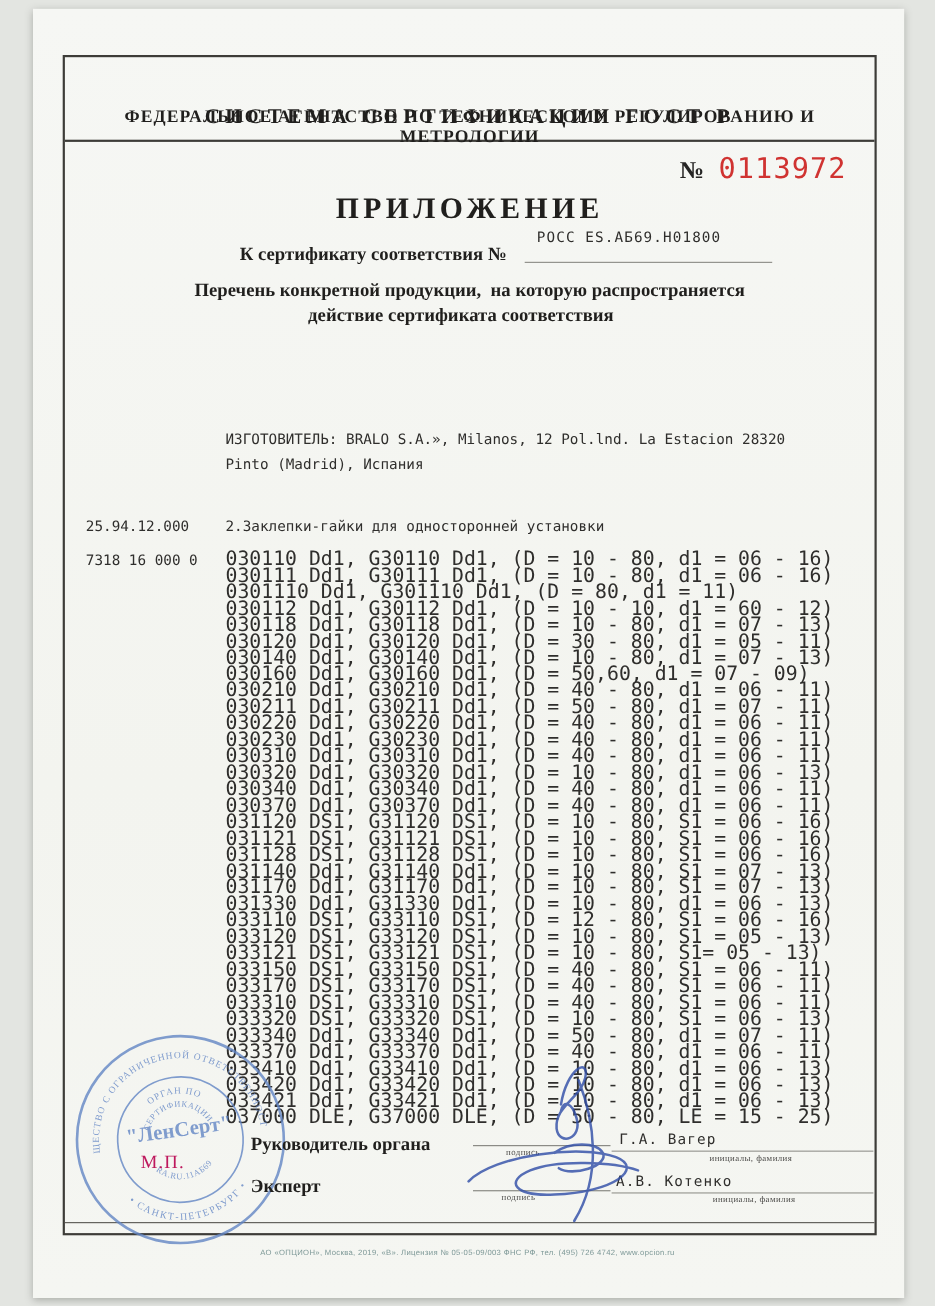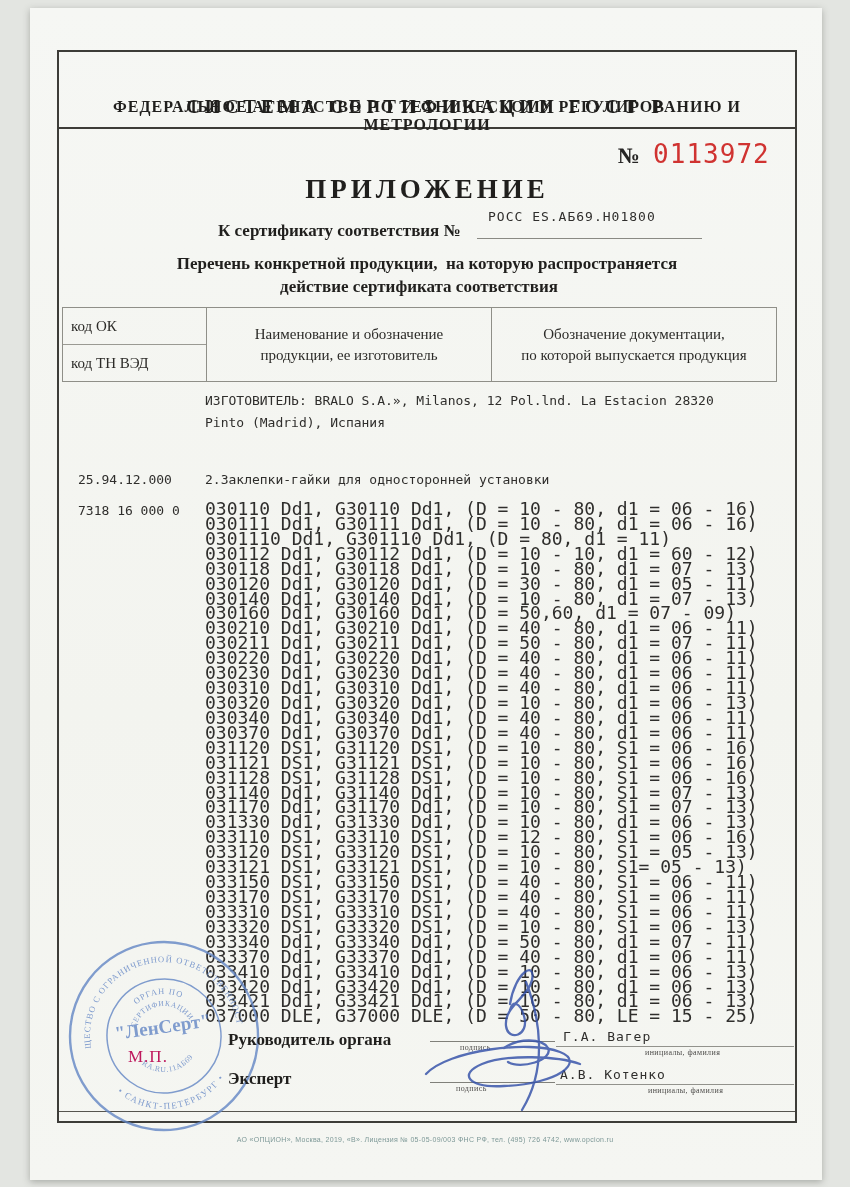--- a/index.html
+++ b/index.html
@@ -60,30 +60,20 @@
   </div>
 
   <div class="abs serifB annex-title center" style="left:59px;top:174px;width:736px;">ПРИЛОЖЕНИЕ</div>
   <div class="abs serifB bold17" style="left:218px;top:221px;">К сертификату соответствия №</div>
   <div class="abs mono" style="left:488px;top:209px;font-size:13px;letter-spacing:1px;">РОСС ES.АБ69.Н01800</div>
   <div class="abs" style="left:477px;top:238px;width:225px;border-top:1px solid #8a8a84;"></div>
 
   <div class="abs serifB bold17 center pre" style="left:59px;top:254px;width:736px;">Перечень конкретной продукции,  на которую распространяется</div>
   <div class="abs serifB bold17 center pre" style="left:59px;top:277px;width:720px;">действие сертификата соответствия</div>
 
-  <div class="abs tbl serif">
-    <div class="c1" style="border-left:none;">
-      <div class="split">код ОК</div>
-      <div>код ТН ВЭД</div>
-    </div>
-    <div class="c preline">Наименование и обозначение
-продукции, ее изготовитель</div>
-    <div class="c preline">Обозначение документации,
-по которой выпускается продукция</div>
-  </div>
 
   <div class="abs mono mono13 preline" style="left:205px;top:390px;line-height:22px;">ИЗГОТОВИТЕЛЬ: BRALO S.A.», Milanos, 12 Pol.lnd. La Estacion 28320
 Pinto (Madrid), Испания</div>
 
   <div class="abs mono mono13" style="left:78px;top:472px;">25.94.12.000</div>
   <div class="abs mono mono13" style="left:205px;top:472px;">2.Заклепки-гайки для односторонней установки</div>
   <div class="abs mono mono13" style="left:78px;top:503px;">7318 16 000 0</div>
   <pre class="abs mono monolist" style="left:205px;top:502px;">030110 Dd1, G30110 Dd1, (D = 10 - 80, d1 = 06 - 16)
 030111 Dd1, G30111 Dd1, (D = 10 - 80, d1 = 06 - 16)
 0301110 Dd1, G301110 Dd1, (D = 80, d1 = 11)

